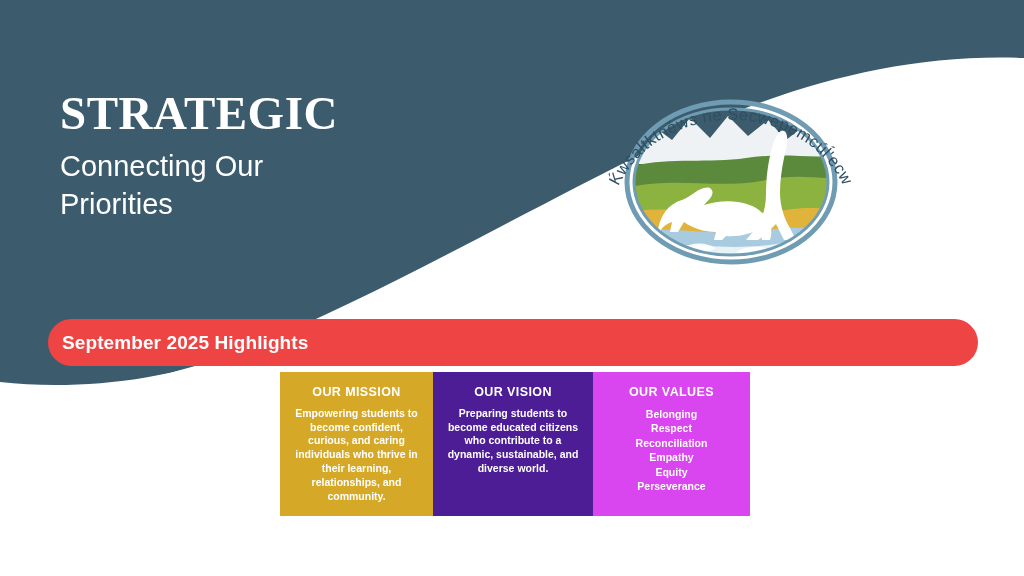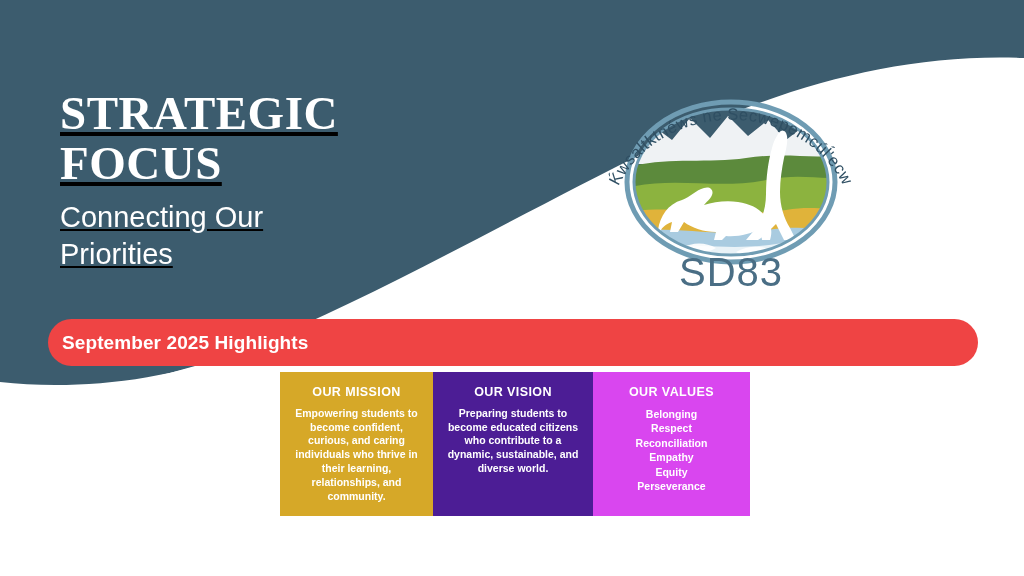--- a/index.html
+++ b/index.html
@@ -12,21 +12,21 @@
   }
   #slide{
     position:absolute;top:0;left:0;width:1024px;height:576px;
     background:#ffffff;overflow:hidden;
   }
   
   .bg-svg{position:absolute;top:0;left:0;width:1024px;height:576px;}
 
   
   .title-block{
-    position:absolute;left:60px;top:88px;width:420px;z-index:5;text-decoration:underline;
+    position:absolute;left:60px;top:88px;width:420px;z-index:5;
   }
   .title-main{
     font-family:"Liberation Serif", serif;
     font-weight:bold;
     font-size:47px;
     line-height:1.07;
     color:#ffffff;
     letter-spacing:0.5px;
     margin:0;
   }
@@ -101,21 +101,20 @@
     <path d="M1024,58
              C880,52 740,100 610,172
              C470,250 300,346 140,380
              C92,390 44,392 0,388
              L0,576 L1024,576 Z" fill="#ffffff"></path>
   </svg>
 
   <div class="title-block">
     <div class="title-main">
       <div>STRATEGIC</div>
-      <div>FOCUS</div>
     </div>
     <div class="title-sub">
       <div>Connecting Our</div>
       <div>Priorities</div>
     </div>
   </div>
 
   <div class="logo">
     <svg width="290" height="230" viewBox="0 0 290 230">
       <defs>
@@ -164,21 +163,20 @@
         <path d="M96,176 C106,170 120,170 130,176 C120,182 106,182 96,176 Z" fill="#ffffff" opacity="0.9"></path>
         <path d="M150,180 C162,173 178,173 190,180 C178,187 162,187 150,180 Z" fill="#ffffff" opacity="0.9"></path>
       </g>
 
       <ellipse cx="145" cy="110" rx="97" ry="73" fill="none" stroke="#6f9cb3" stroke-width="3"></ellipse>
 
       <text font-family="'Liberation Sans', sans-serif" font-size="16.5" fill="#2f4f63" letter-spacing="0.4">
         <textPath href="#arcText" startOffset="50%" text-anchor="middle">Ḱwsaltktnéws ne Secwepemcúĺ'ecw</textPath>
       </text>
     </svg>
-    <div class="logo-wordmark">SD83</div>
   </div>
 
   <div class="pill">
     <span class="pill-label">September 2025 Highlights</span>
   </div>
 
   <div class="cards">
 
     <div class="card card-mission">
       <div class="card-title">OUR MISSION</div>

